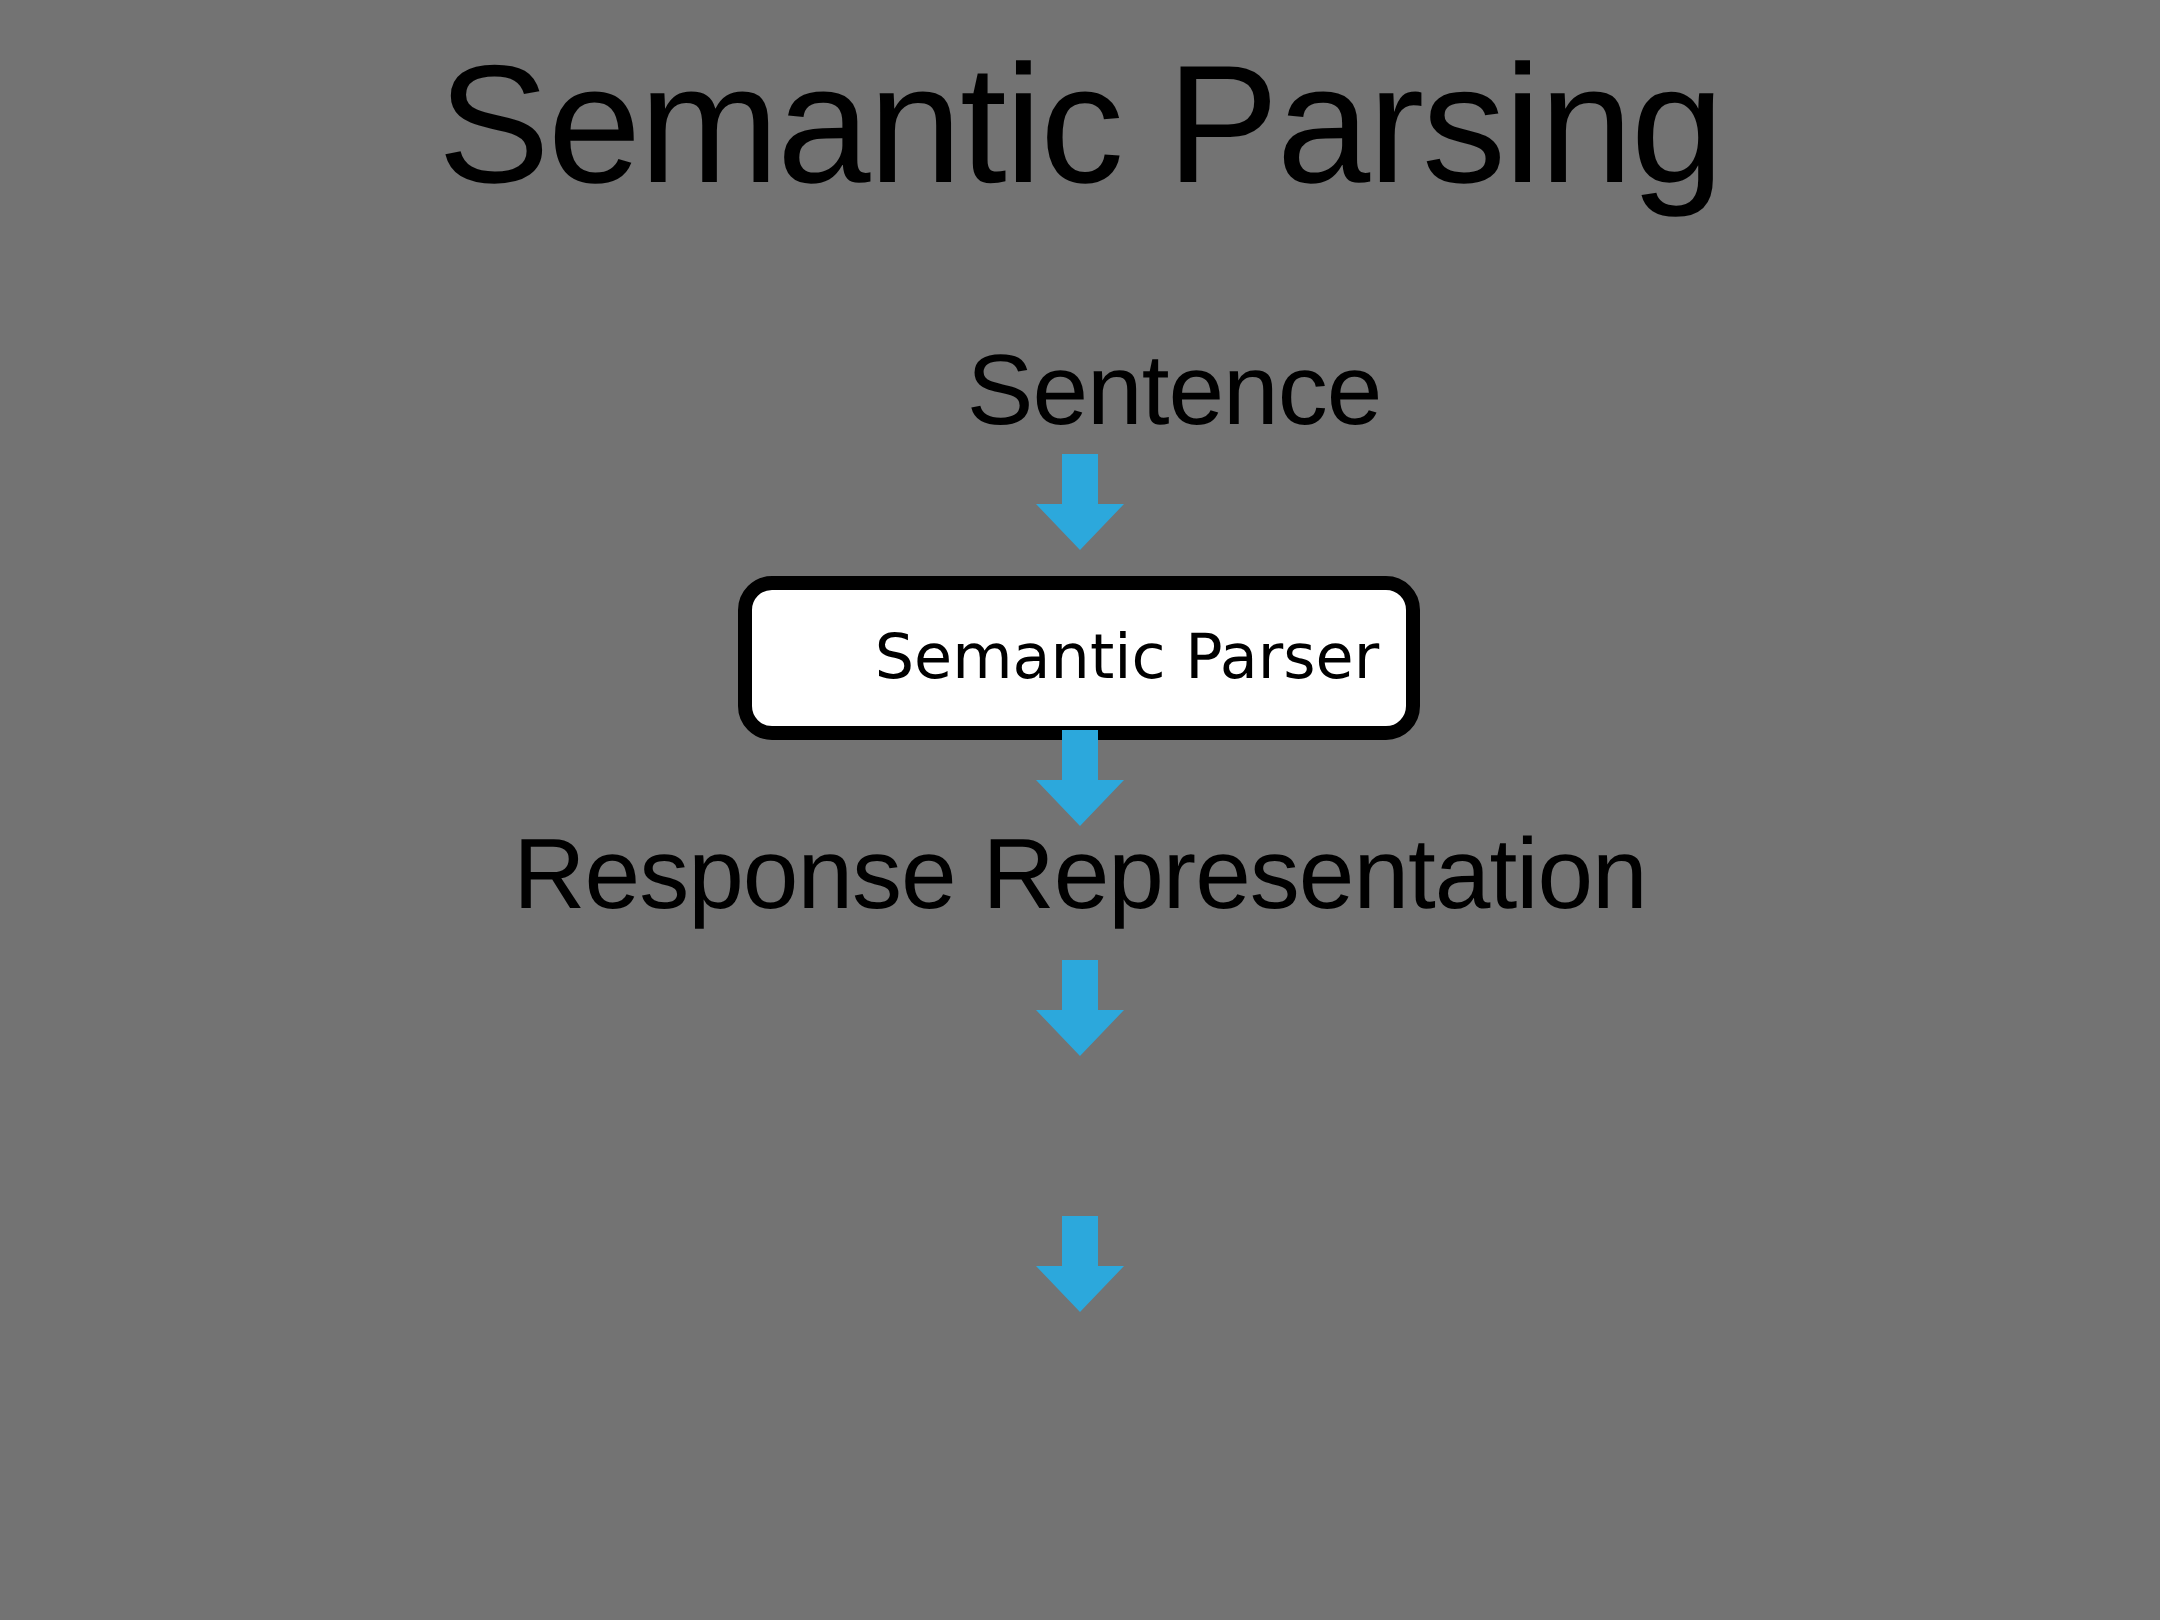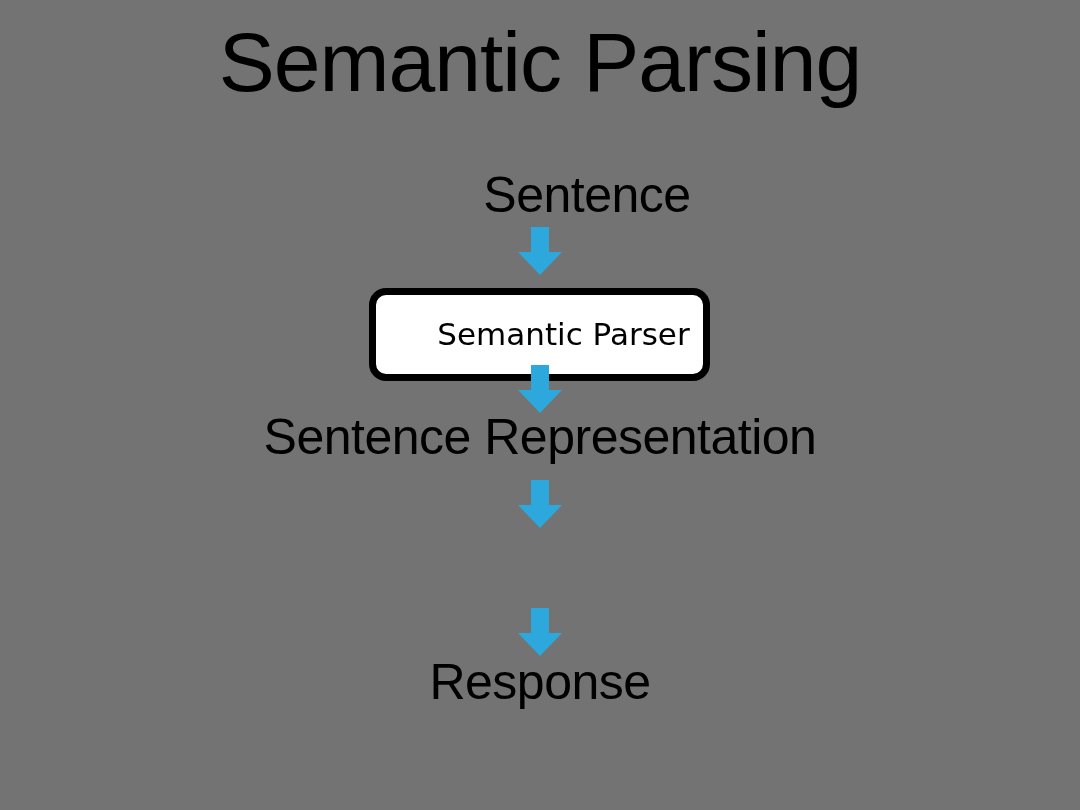--- a/index.html
+++ b/index.html
@@ -73,21 +73,21 @@
     left: 369px;
     width: 341px;
     box-sizing: border-box;
     background: #ffffff;
     border: 7px solid #000000;
     border-radius: 17px;
     display: flex;
     align-items: center;
     justify-content: center;
   }
-  .process-box.parser   { top: 138px; height: 93px; padding-left: 48px; }
+  .process-box.parser   { top: 138px; height: 82px; padding-left: 48px; }
   .process-box.executor { top: 377px; height: 76px; }
 
   .process-box .box-label {
     font-family: "DejaVu Sans", sans-serif;
     font-weight: 400;
     color: #000000;
     line-height: 1;
     white-space: nowrap;
   }
   .process-box.parser   .box-label { font-size: 31px; }
@@ -128,31 +128,30 @@
     <div class="process-box parser">
       <span class="box-label">Semantic Parser</span>
     </div>
 
     <div class="arrow a2">
       <svg viewBox="0 0 44 48" xmlns="http://www.w3.org/2000/svg" aria-hidden="true">
         <polygon points="13,0 31,0 31,25 44,25 22,48 0,25 13,25" fill="#2ca8dc"></polygon>
       </svg>
     </div>
 
-    <div class="stage-label meaning">Sentence Representation</div>
+    <div class="stage-label meaning">Response Representation</div>
 
     <div class="arrow a3">
       <svg viewBox="0 0 44 48" xmlns="http://www.w3.org/2000/svg" aria-hidden="true">
         <polygon points="13,0 31,0 31,25 44,25 22,48 0,25 13,25" fill="#2ca8dc"></polygon>
       </svg>
     </div>
 
 
     <div class="arrow a4">
       <svg viewBox="0 0 44 48" xmlns="http://www.w3.org/2000/svg" aria-hidden="true">
         <polygon points="13,0 31,0 31,25 44,25 22,48 0,25 13,25" fill="#2ca8dc"></polygon>
       </svg>
     </div>
 
-    <div class="stage-label response">Response</div>
 
   </div>
 </div>
 
 </body></html>

